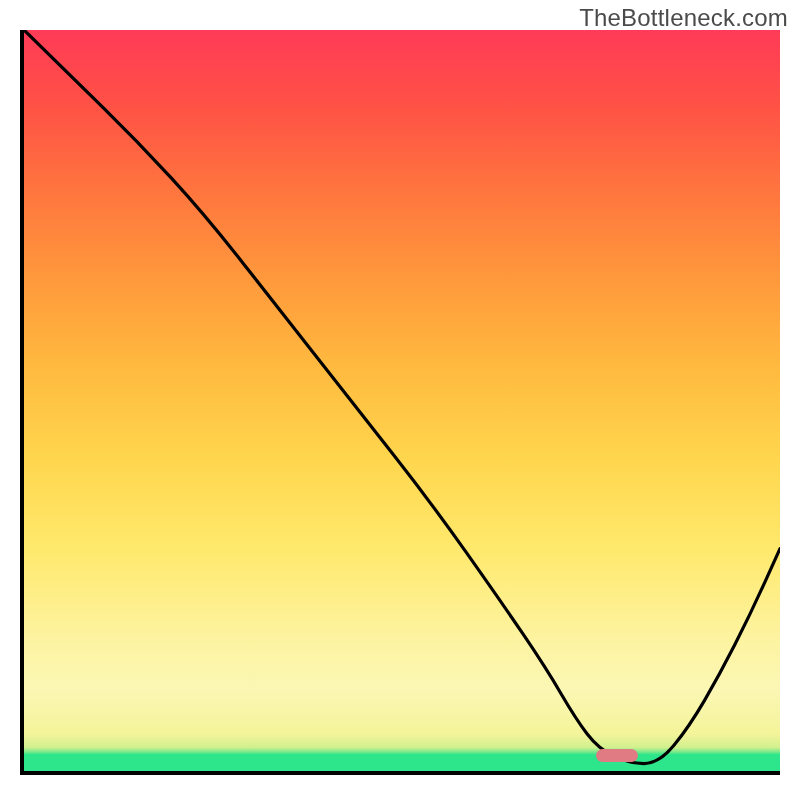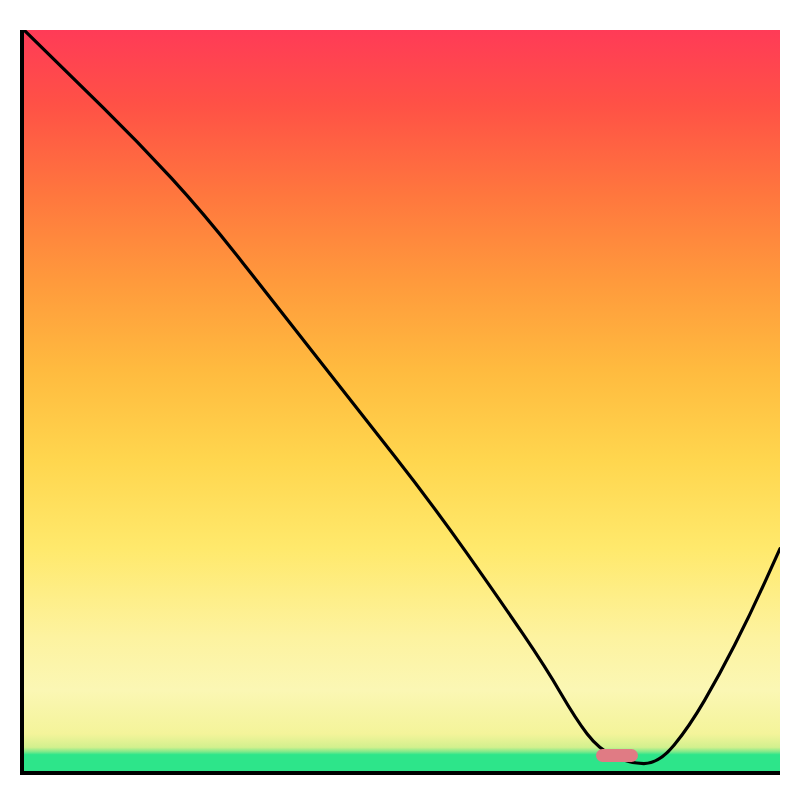--- a/index.html
+++ b/index.html
@@ -70,20 +70,21 @@
     height: 13px;
     border-radius: 7px;
     background: #e07b84;
   }
 </style>
 </head>
 <body>
 
 <div class="frame">
 
+  <div class="watermark">TheBottleneck.com</div>
 
   <div class="plot-area">
     <div class="gradient-fill"></div>
 
     <svg class="curve" viewBox="0 0 760 745" preserveAspectRatio="none">
       <path id="curve-path" fill="none" stroke="#000" stroke-width="3.2" stroke-linejoin="round" stroke-linecap="round" d="M 0,0 Q 45.6,44.700000000000045 79.8,78.22500000000002 Q 114,111.75 148.2,149 Q 182.4,186.25 220.40000000000003,234.675 Q 258.40000000000003,283.1 296.4,331.525 Q 334.4,379.95 372.4,428.375 Q 410.40000000000003,476.8 444.6,525.225 Q 478.8,573.65 501.6,607.175 Q 524.4,640.7 539.5999999999999,666.7750000000001 Q 554.8,692.85 566.2,707.75 Q 577.6,722.65 592.8,730.0999999999999 Q 608,737.55 623.2,737.55 Q 638.4,737.55 653.5999999999999,718.925 Q 668.8,700.3 684,674.2249999999999 Q 699.2,648.15 714.4000000000001,618.3499999999999 Q 729.6,588.55 744.8,555.025 T 760,521.5"></path>
     </svg>
 
     <div class="marker" id="optimal-marker" style="width: 41.8px; left: 571.9px; bottom: 8.9px; background: rgb(224, 123, 132);"></div>
   </div>

